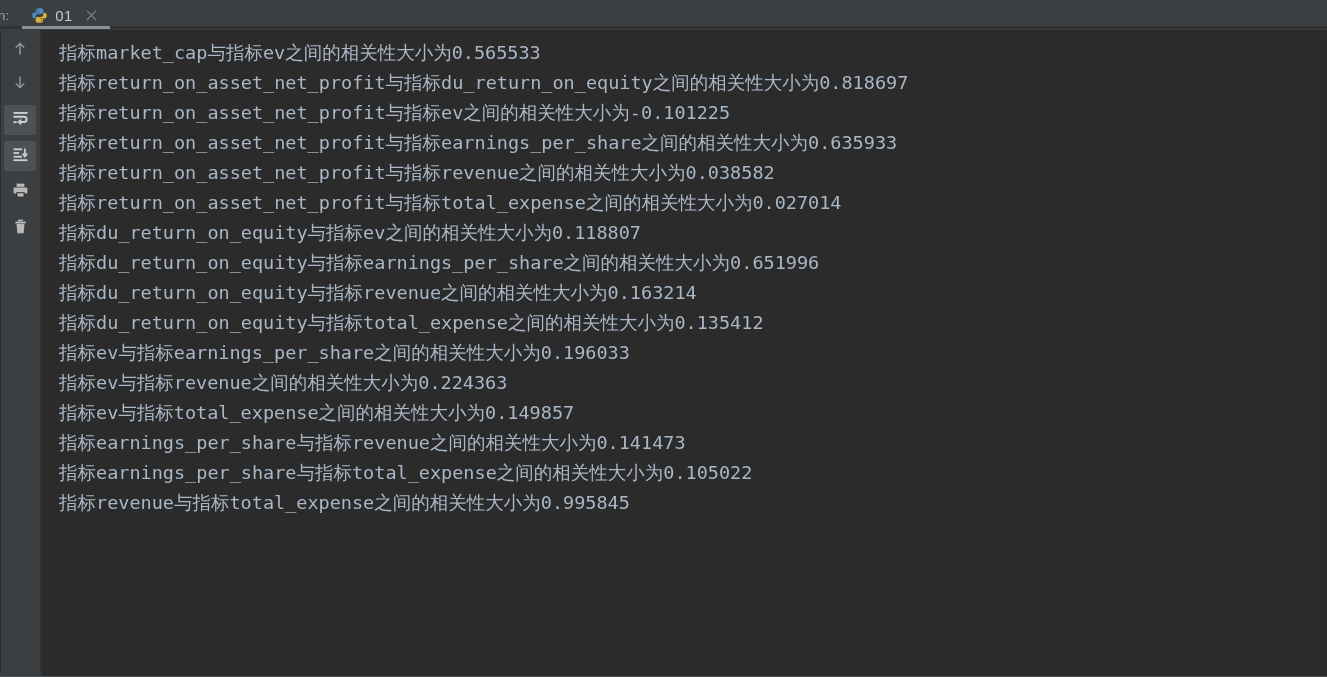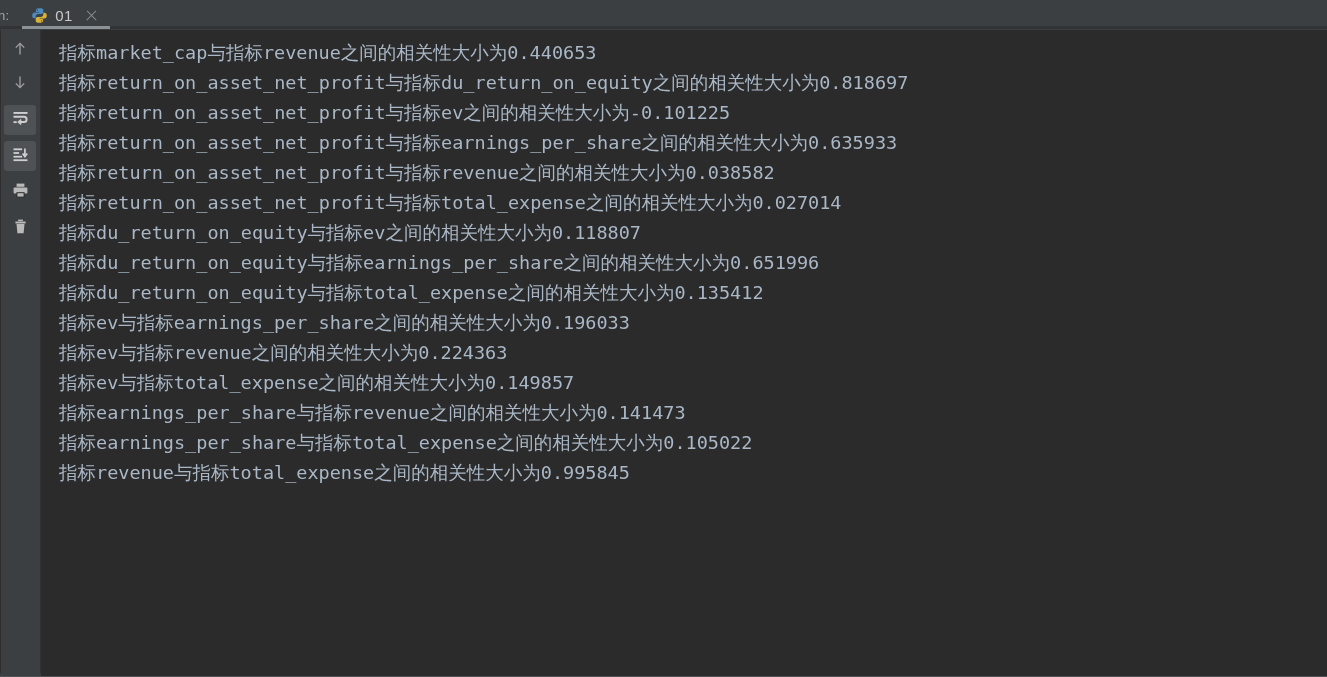--- a/index.html
+++ b/index.html
@@ -266,28 +266,29 @@
           <path d="M5.5 6.9 h8 l-0.9 9.4 h-6.2 z" fill="#b9b9b9"></path>
         </svg>
       </span>
     </div>
   </div>
 
   <div class="left-edge"></div>
 
   <div class="console">
     <div class="lines" id="console-lines">
-        <div class="line">指标market_cap与指标revenue之间的相关性大小为0.440653</div>
+        <div class="line">指标market_cap与指标ev之间的相关性大小为0.565533</div>
         <div class="line">指标return_on_asset_net_profit与指标du_return_on_equity之间的相关性大小为0.818697</div>
         <div class="line">指标return_on_asset_net_profit与指标ev之间的相关性大小为-0.101225</div>
         <div class="line">指标return_on_asset_net_profit与指标earnings_per_share之间的相关性大小为0.635933</div>
         <div class="line">指标return_on_asset_net_profit与指标revenue之间的相关性大小为0.038582</div>
         <div class="line">指标return_on_asset_net_profit与指标total_expense之间的相关性大小为0.027014</div>
         <div class="line">指标du_return_on_equity与指标ev之间的相关性大小为0.118807</div>
         <div class="line">指标du_return_on_equity与指标earnings_per_share之间的相关性大小为0.651996</div>
+        <div class="line">指标du_return_on_equity与指标revenue之间的相关性大小为0.163214</div>
         <div class="line">指标du_return_on_equity与指标total_expense之间的相关性大小为0.135412</div>
         <div class="line">指标ev与指标earnings_per_share之间的相关性大小为0.196033</div>
         <div class="line">指标ev与指标revenue之间的相关性大小为0.224363</div>
         <div class="line">指标ev与指标total_expense之间的相关性大小为0.149857</div>
         <div class="line">指标earnings_per_share与指标revenue之间的相关性大小为0.141473</div>
         <div class="line">指标earnings_per_share与指标total_expense之间的相关性大小为0.105022</div>
         <div class="line">指标revenue与指标total_expense之间的相关性大小为0.995845</div>
         <div class="line blank">&nbsp;</div>
       </div>
   </div>

